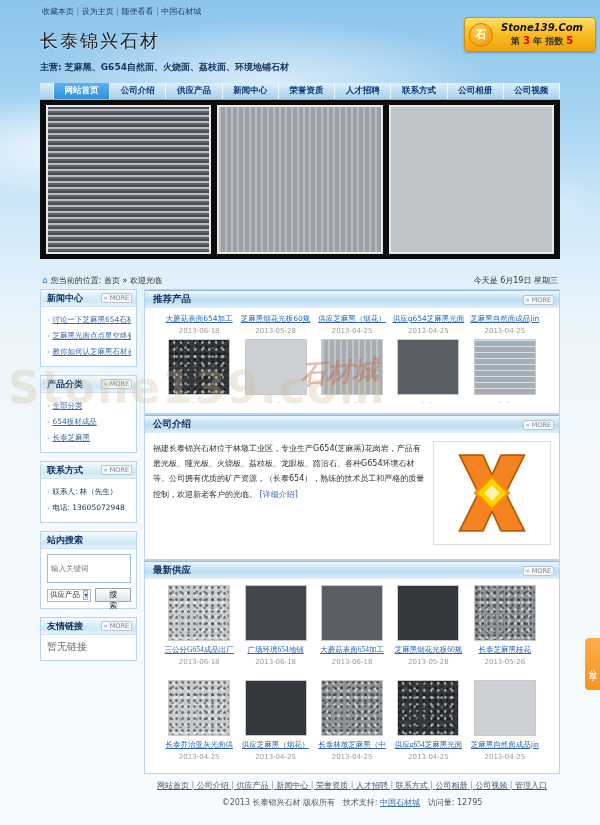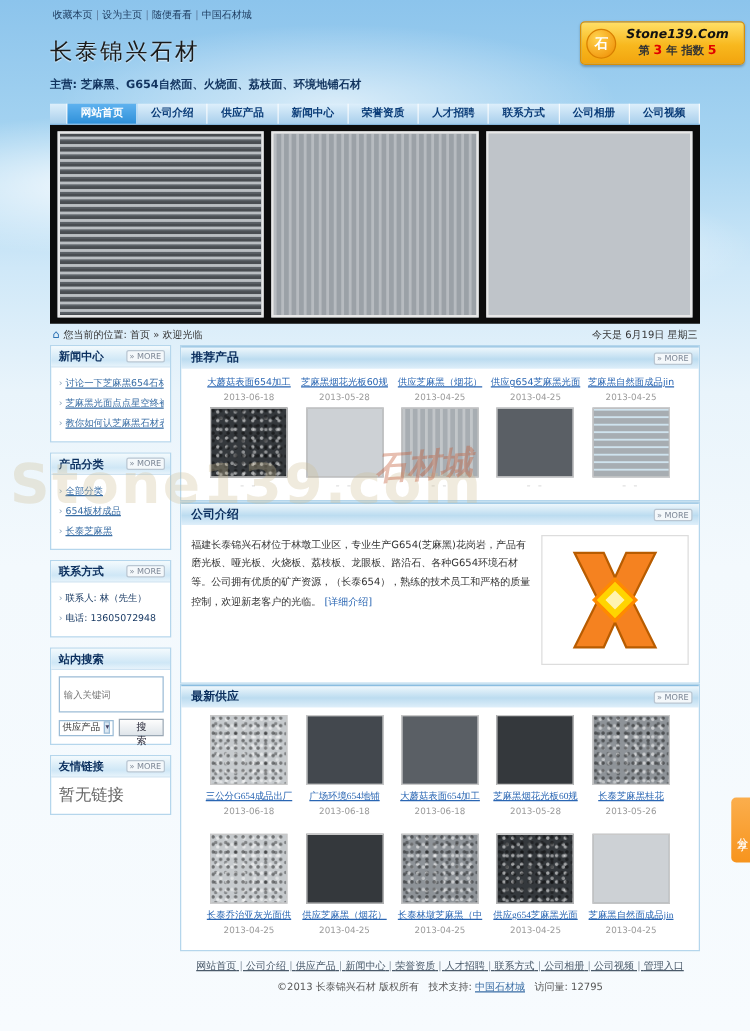--- a/index.html
+++ b/index.html
@@ -51,21 +51,21 @@
     background-size:6px 6px,7px 7px,8px 8px,9px 9px; }
   .banner-a { background-color:#70767c; background-image:
       linear-gradient(180deg, rgba(40,44,48,.55) 0 40%, rgba(210,214,218,.75) 40% 72%, rgba(70,76,82,.5) 72%); }
   .banner-b { background-color:#8d9399; background-image:
       repeating-linear-gradient(90deg, rgba(255,255,255,.28) 0 2px, transparent 2px 22px),
       repeating-linear-gradient(0deg, #9ba1a7 0 15px, #62686f 15px 19px); }
   .banner-c { background-color:#888e94; background-image:
       repeating-linear-gradient(97deg, #bfc4c9 0 15px, #5c6269 15px 21px); }
 
   
-  .crumbrow { display:flex; justify-content:space-between; align-items:center; font-size:8px; color:#333; padding:3px 2px 3px; }
+  .crumbrow { display:flex; justify-content:space-between; align-items:center; font-size:8px; color:#333; padding:16px 2px 3px; }
   .crumbrow .home { color:#2f74b5; margin-right:3px; font-size:9px; }
 
   
   .cols { display:flex; gap:7px; align-items:flex-start; }
   .side { width:97px; flex:none; }
   .main { flex:1; }
 
   
   .box { background:#fff; border:1px solid #b5d6ec; margin-bottom:8px; }
   .box-h { height:17px; display:flex; align-items:center; justify-content:space-between; padding:0 4px 0 6px;
@@ -78,21 +78,21 @@
   .lnk-list li::before { content:"› "; color:#8fa6bc; }
   .lnk-list a { color:#3a6ea5; text-decoration:underline; cursor:pointer; }
   .contact-line { font-size:7.5px; color:#12345f; line-height:16px; }
   .contact-line::before { content:"› "; color:#8fa6bc; }
 
   .search-input { width:100%; height:29px; border:1px solid #9cbcd6; font-size:7.5px; padding:0 3px; color:#555; margin-bottom:5px; }
   .search-row { display:flex; gap:4px; align-items:center; }
   .select-fake { width:46px; height:13px; border:1px solid #9cbcd6; background:#fff; font-size:7.5px; color:#333; display:flex; align-items:center; justify-content:space-between; padding:0 2px; cursor:pointer; }
   .select-fake .arr { font-size:6px; color:#446; background:#dce8f2; border:1px solid #9cbcd6; line-height:8px; }
   .search-btn { height:14px; font-size:8px; padding:0 8px; background:linear-gradient(180deg,#fdfdfd,#dfe5ea); border:1px solid #9aa8b5; color:#223; cursor:pointer; }
-  .nolink { font-size:13px; color:#666; }
+  .nolink { font-size:10px; color:#666; }
 
   
   .section { background:#fff; border:1px solid #b5d6ec; margin-bottom:0; }
   .sec-h { height:18px; display:flex; align-items:center; justify-content:space-between; padding:0 5px 0 8px;
     border-top:1px solid #8abde0;
     background:linear-gradient(180deg,#eef7fc 0%,#bcdcf0 55%,#dfeffa 100%); }
   .sec-h .t { font-size:9.5px; font-weight:bold; color:#0b2f5e; }
   .sec-b { padding:6px 16px 8px; }
 
   .prod-row { display:flex; }

